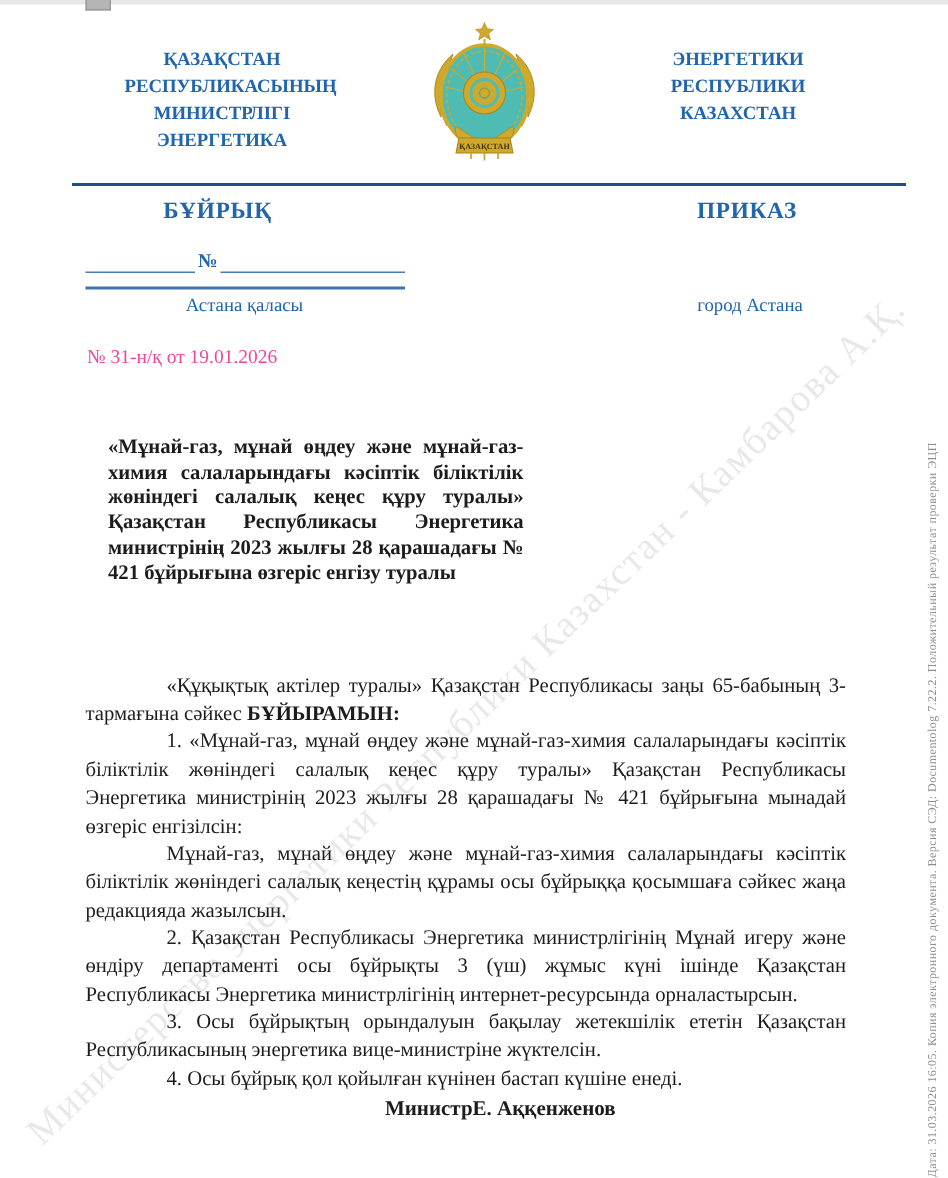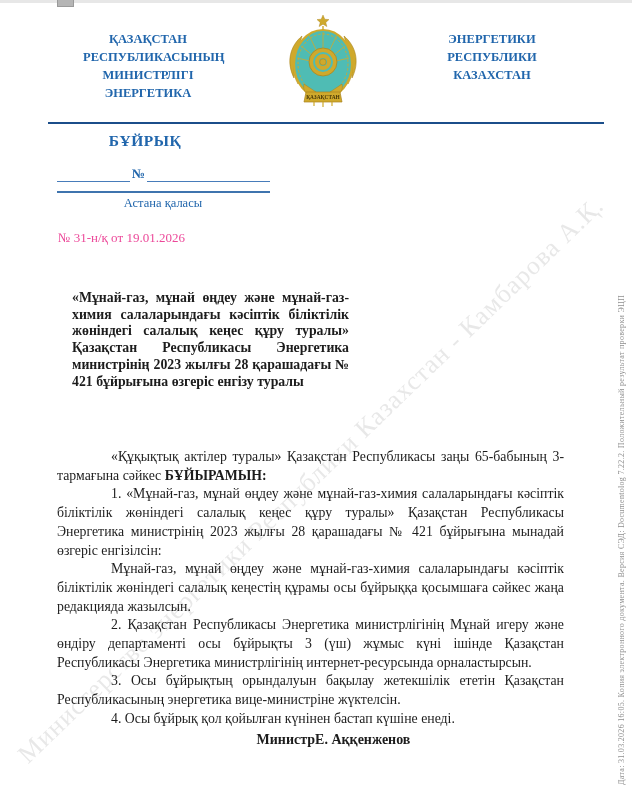--- a/index.html
+++ b/index.html
@@ -135,29 +135,31 @@
 
   <div class="org org-right">
     <div>ЭНЕРГЕТИКИ</div>
     <div>РЕСПУБЛИКИ</div>
     <div>КАЗАХСТАН</div>
   </div>
 
   <div class="header-rule"></div>
 
   <div class="order-word order-kk">БҰЙРЫҚ</div>
+  <div class="order-word order-ru">ПРИКАЗ</div>
 
   <div class="num-row">
     <div class="seg1"></div>
     <div class="nosign">№</div>
     <div class="seg2"></div>
   </div>
   <div class="solid-line"></div>
 
   <div class="city city-kk">Астана қаласы</div>
+  <div class="city city-ru">город Астана</div>
 
   <div class="doc-number">№ 31-н/қ от 19.01.2026</div>
 
   <div class="title">«Мұнай-газ, мұнай өңдеу және мұнай-газ-химия салаларындағы кәсіптік біліктілік жөніндегі салалық кеңес құру туралы» Қазақстан Республикасы Энергетика министрінің 2023 жылғы 28 қарашадағы № 421 бұйрығына өзгеріс енгізу туралы</div>
 
   <div class="body-text">
     <p><span>«Құқықтық актілер туралы» Қазақстан Республикасы заңы 65-бабының 3-тармағына сәйкес </span><span class="bold">БҰЙЫРАМЫН:</span></p>
     <p>1. «Мұнай-газ, мұнай өңдеу және мұнай-газ-химия салаларындағы кәсіптік біліктілік жөніндегі салалық кеңес құру туралы» Қазақстан Республикасы Энергетика министрінің 2023 жылғы 28 қарашадағы № 421 бұйрығына мынадай өзгеріс енгізілсін:</p>
     <p>Мұнай-газ, мұнай өңдеу және мұнай-газ-химия салаларындағы кәсіптік біліктілік жөніндегі салалық кеңестің құрамы осы бұйрыққа қосымшаға сәйкес жаңа редакцияда жазылсын.</p>
     <p>2. Қазақстан Республикасы Энергетика министрлігінің Мұнай игеру және өндіру департаменті осы бұйрықты 3 (үш) жұмыс күні ішінде Қазақстан Республикасы Энергетика министрлігінің интернет-ресурсында орналастырсын.</p>

